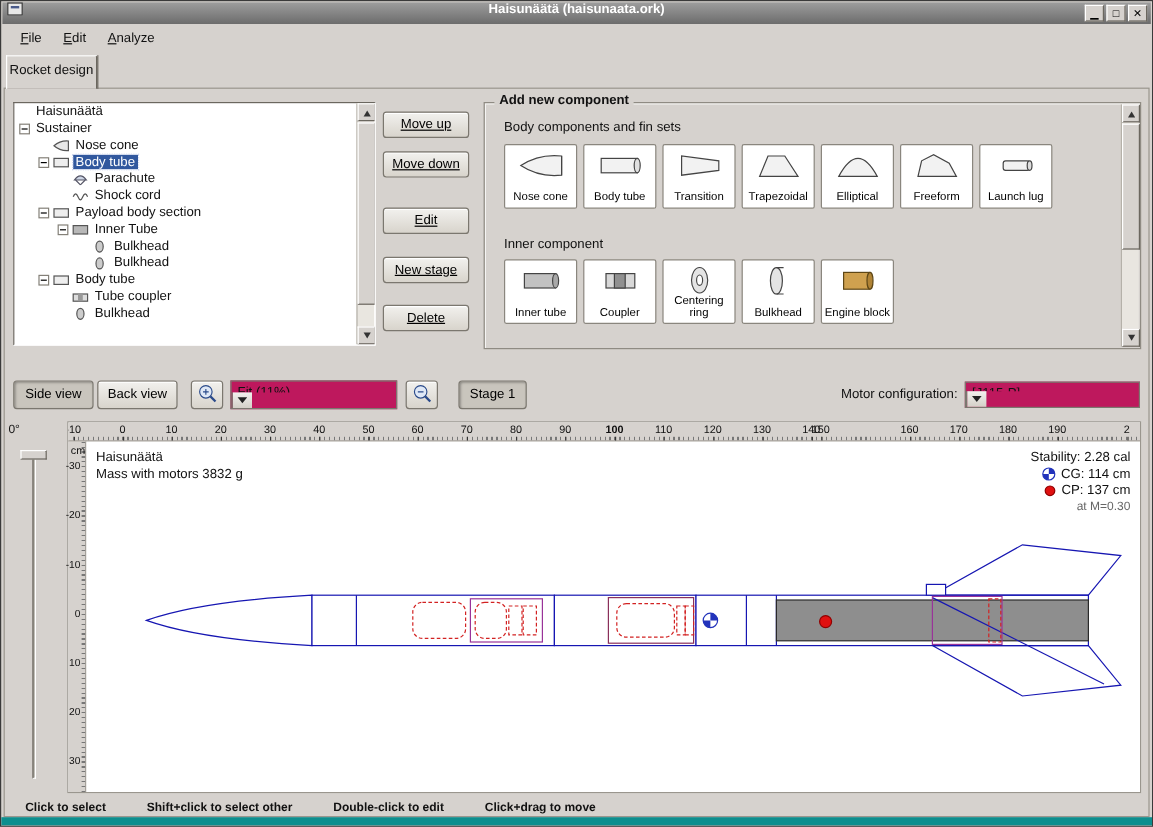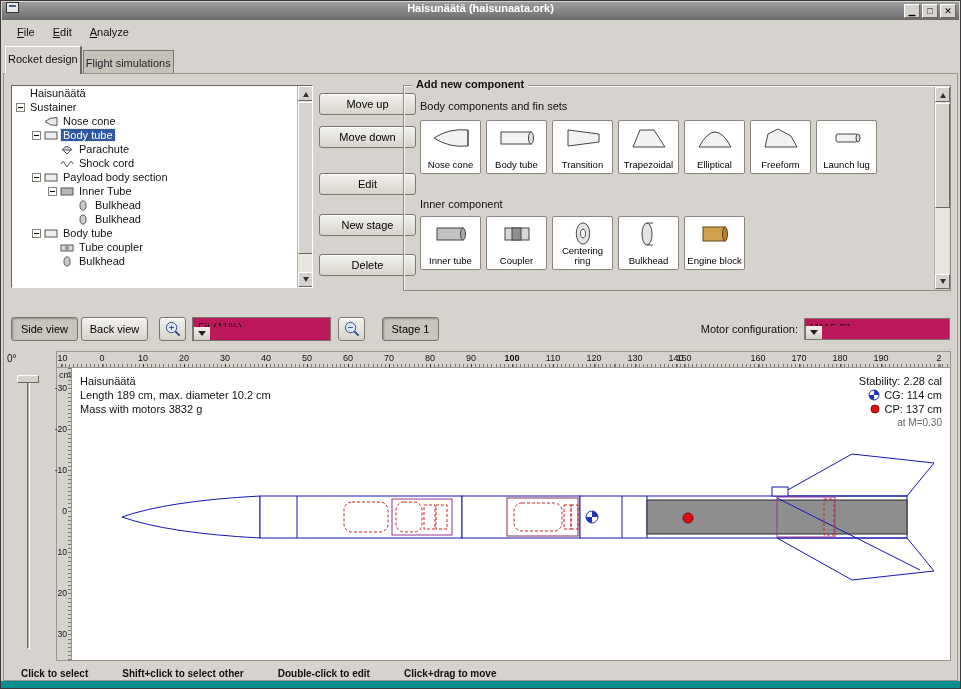--- a/index.html
+++ b/index.html
@@ -51,21 +51,21 @@
   .ticon { margin-right:3px; flex:none; }
   .tlabel { padding:0 2px; }
   .trow.selected .tlabel { background:#31589e; color:#fff; outline:1px dotted #cfd8ef; }
 
   
   .vscroll { position:absolute; width:15px; background:#e9e6e0; border-left:1px solid #b5b1a9; }
   .sbtn { position:absolute; left:0; width:15px; height:15px; background:#d6d2ce; border:1px solid; border-color:#fff #6b675f #6b675f #fff; display:flex; align-items:center; justify-content:center; }
   .sthumb { position:absolute; left:0; width:15px; background:#d6d2ce; border:1px solid; border-color:#fff #6b675f #6b675f #fff; }
 
   
-  .act-btn { position:absolute; left:318px; width:97px; height:22px; }
+  .act-btn { position:absolute; left:318px; width:72px; height:22px;text-decoration:underline; }
 
   
   .groupbox { position:absolute; left:402px; top:84px; width:548px; height:206px; border:1px solid #8f8b83; box-shadow:inset 1px 1px 0 rgba(255,255,255,.75); }
   .groupbox .gtitle { position:absolute; top:-8px; left:8px; background:#d6d2ce; padding:0 4px; font-weight:bold; }
   .gsub { position:absolute; left:16px; font-size:11px; }
   .comprow { position:absolute; left:16px; display:flex; gap:5px; }
   .comp-btn { width:61px; height:54px; background:#fff; border:1px solid #8a867e; border-radius:2px;
     display:flex; flex-direction:column; align-items:center; justify-content:space-between; padding:4px 1px 3px; cursor:default; }
   .comp-btn .comp-label { font-size:9.5px; line-height:1.05; text-align:center; }
 
@@ -120,21 +120,20 @@
   </div>
 
   <div class="menubar">
     <span class="menu-item">File</span>
     <span class="menu-item">Edit</span>
     <span class="menu-item">Analyze</span>
   </div>
 
   <div class="tabstrip">
     <div class="tab active">Rocket design</div>
-    <div class="tab inactive">Flight simulations</div>
   </div>
   <div class="tabpane-border"></div>
 
   <div class="treepanel">
     <div class="trow">
       <span class="tind" style="width:4px"></span>
         <span class="texp-blank"></span>
       <span class="tlabel">Haisunäätä</span>
     </div>
     <div class="trow">
@@ -469,21 +468,20 @@
         </g>
         <circle cx="616" cy="150" r="5" fill="#e01010" stroke="#900000"></circle>
         <g>
           <circle cx="520" cy="149" r="6" fill="#fff" stroke="#2233bb"></circle>
           <path d="M520 143 A6 6 0 0 1 526 149 L520 149 Z" fill="#2233bb"></path>
           <path d="M520 155 A6 6 0 0 1 514 149 L520 149 Z" fill="#2233bb"></path>
         </g>
       </svg>
       <div class="fig-info">
         <div>Haisunäätä</div>
-        <div>Length 189 cm, max. diameter 10.2 cm</div>
         <div>Mass with motors 3832 g</div>
       </div>
       <div class="fig-legend">
         <div>Stability: 2.28 cal</div>
         <div class="legline">
           <svg width="12" height="12" viewBox="0 0 12 12">
               <circle cx="6" cy="6" r="5" fill="#fff" stroke="#2233bb"></circle>
               <path d="M6 1 A5 5 0 0 1 11 6 L6 6 Z" fill="#2233bb"></path>
               <path d="M6 11 A5 5 0 0 1 1 6 L6 6 Z" fill="#2233bb"></path>
             </svg>

